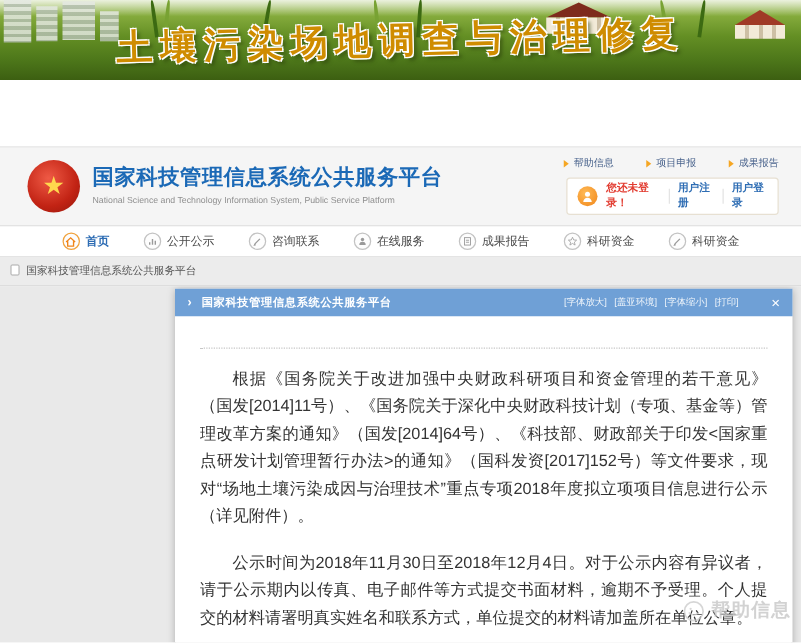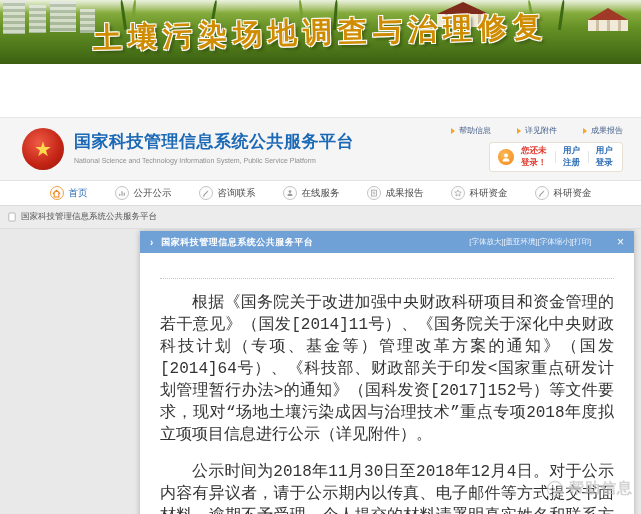--- a/index.html
+++ b/index.html
@@ -41,66 +41,66 @@
     background:radial-gradient(circle at 40% 35%,#ef5a45,#c22314 60%,#93160b);
     display:flex; align-items:center; justify-content:center;
     color:#ffd84d; font-size:20px; line-height:1; }
   .brand { position:absolute; left:74px; top:12px; }
   .brand h1 { font-size:17px; font-weight:bold; color:#1b69b6; letter-spacing:.5px; }
   .brand .sub { font-size:7px; color:#8f8f8f; margin-top:4px; }
   .top-links { position:absolute; right:18px; top:7px; display:flex; gap:26px; }
   .top-link { display:flex; align-items:center; gap:4px; font-size:8px; color:#47618b; cursor:pointer; }
   .tri { width:0; height:0; border-top:3px solid transparent; border-bottom:3px solid transparent;
     border-left:4px solid #f5a623; }
-  .login-box { position:absolute; right:18px; top:24px; width:134px; height:30px;
+  .login-box { position:absolute; right:18px; top:24px; width:170px; height:30px;
     background:#fff; border:1px solid #e7e0d2; border-radius:3px;
     display:flex; align-items:center; padding:0 8px; gap:7px; }
   .user-ico { width:16px; height:16px; border-radius:50%; flex:none;
     background:radial-gradient(circle at 40% 35%,#ffbb57,#f08519);
     display:flex; align-items:center; justify-content:center; }
   .login-status { font-size:8.5px; color:#e23b30; font-weight:bold; }
   .vsep { width:1px; height:12px; background:#e4e4e4; }
   .login-link { font-size:8.5px; color:#2e6db4; font-weight:bold; cursor:pointer; }
 
   
   .nav-bar { height:25px; background:#fff; border-bottom:1px solid #dcdcdc;
     display:flex; align-items:center; justify-content:center; gap:27px; }
   .nav-item { display:flex; align-items:center; gap:5px; cursor:pointer; }
   .nav-ico { width:14px; height:14px; border-radius:50%; border:1px solid #c3c3c3;
     display:flex; align-items:center; justify-content:center; background:#fdfdfd; }
   .nav-ico.home { border-color:#f0a23d; }
   .nav-label { font-size:9.5px; color:#4a4a4a; }
-  .nav-label.active { color:#2e6db4; }
+  .nav-label.active { color:#2e6db4;font-weight:bold; }
 
   
   .crumb-bar { height:23px; background:#ececec; border-bottom:1px solid #ddd;
     display:flex; align-items:center; padding-left:8px; gap:5px; }
   .crumb-label { font-size:8.5px; color:#555; }
 
   
   .content { position:relative; height:285px; background:#e9e9e9; overflow:hidden; }
   .modal { position:absolute; left:140px; top:2px; width:494px; min-height:300px;
     background:#fff; box-shadow:0 0 6px rgba(0,0,0,.25); }
   .modal-header { height:22px; background:#6fa0d6; display:flex; align-items:center;
     padding:0 10px; color:#fff; }
   .mh-arrow { font-size:10px; font-weight:bold; margin-right:8px; color:#fff; }
   .mh-title { font-size:9px; font-weight:bold; letter-spacing:.5px; }
-  .mh-controls { margin-left:auto; display:flex; font-size:7.5px;
+  .mh-controls { margin-left:auto; display:flex; gap:6px; font-size:7.5px;
     color:rgba(255,255,255,.88); }
   .mh-controls span { cursor:pointer; }
   .mh-close { margin-left:26px; font-size:12px; color:#fff; cursor:pointer; line-height:1; }
   .modal-body { padding:14px 20px 10px; }
   .article-title { font-size:13.5px; font-weight:bold; color:#1a66b3; text-align:center;
     line-height:19.5px; padding:0 6px; }
   .meta { margin-top:7px; text-align:center; font-size:8.5px; color:#999; }
   .meta span { margin:0 8px; }
   .divider { margin-top:11px; border-top:1px dotted #c6c6c6; }
-  .article-para { margin-top:13px; font-size:16px; line-height:22px; color:#333;
+  .article-para { margin-top:13px; font-size:13px; line-height:22px; color:#333;
     text-align:justify; text-indent:2em;
-    font-family:Liberation Mono, monospace; }
+    font-family:Liberation Sans, sans-serif; }
   .article-para + .article-para { margin-top:15px; }
 
   
   .watermark { position:absolute; right:8px; bottom:16px; display:flex; align-items:center;
     gap:4px; opacity:.75; }
   .wm-logo { width:20px; height:18px; }
   .wm-text { font-size:15px; font-weight:bold; color:#c4c4c4; letter-spacing:1px; }
 </style>
 </head>
 <body>
@@ -141,21 +141,21 @@
       <h1>国家科技管理信息系统公共服务平台</h1>
       <div class="sub">National Science and Technology Information System, Public Service Platform</div>
     </div>
     <div class="top-links">
       <div class="top-link">
         <span class="tri"></span>
         <span>帮助信息</span>
       </div>
       <div class="top-link">
         <span class="tri"></span>
-        <span>详见附件</span>
+        <span>项目申报</span>
       </div>
       <div class="top-link">
         <span class="tri"></span>
         <span>成果报告</span>
       </div>
     </div>
     <div class="login-box">
       <span class="user-ico">
         <svg viewBox="0 0 10 10" width="10" height="10">
             <circle cx="5" cy="3.4" r="2" fill="#fff"></circle>

